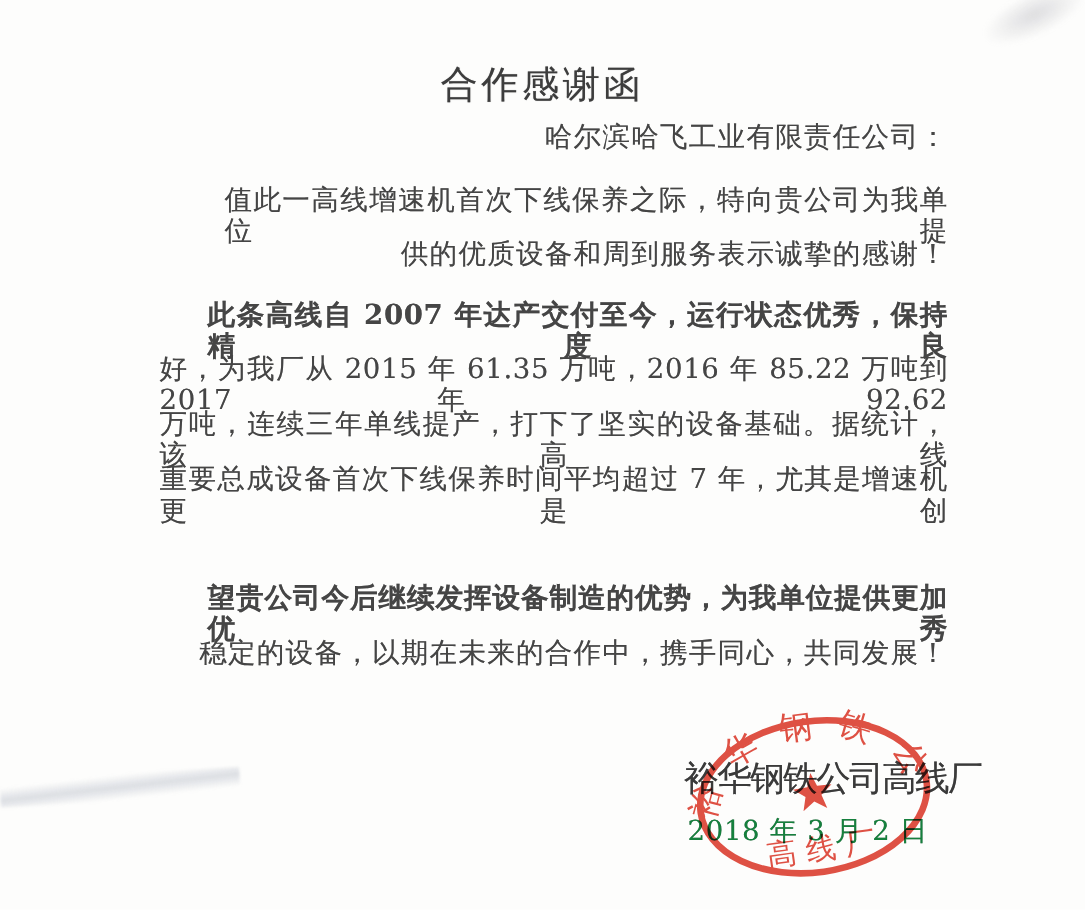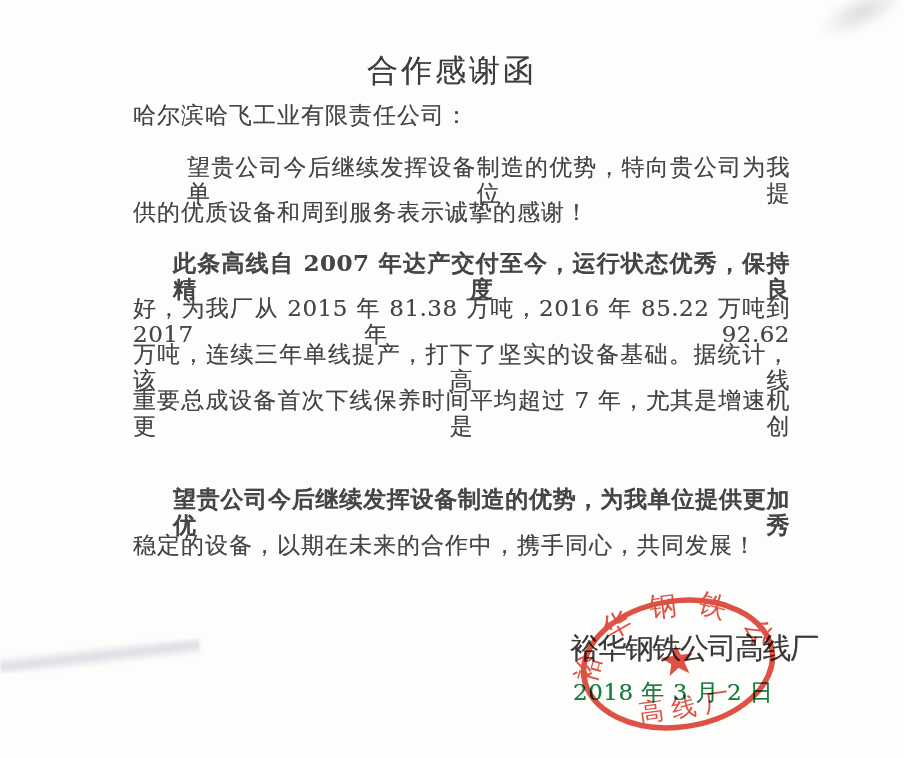--- a/index.html
+++ b/index.html
@@ -26,20 +26,21 @@
   .line {
     position: absolute;
     left: 133px;
     width: 657px;
     font-size: 23px;
     line-height: 1.15;
     color: #454545;
     white-space: pre;
     letter-spacing: 1px;
     text-shadow: 0 0 0.5px rgba(70,70,70,0.55);
+    text-align: right;
   }
   .fill {
     white-space: normal;
     text-align: justify;
     text-align-last: justify;
     text-justify: inter-character;
     letter-spacing: 0.5px;
   }
   .ind1 { padding-left: 54px; }
   .ind2 { padding-left: 40px; font-weight: bold; }
@@ -89,25 +90,25 @@
 </style>
 </head>
 <body>
 
 <div class="page">
 
   <div class="title">合作感谢函</div>
 
   <div class="line" style="top:102px">哈尔滨哈飞工业有限责任公司：</div>
 
-  <div class="line fill ind1" style="top:154px">望贵公司今后继续发挥设备制造的优势，特向贵公司为我单位提</div>
+  <div class="line fill ind1" style="top:154px">值此一高线增速机首次下线保养之际，特向贵公司为我单位提</div>
   <div class="line" style="top:199px">供的优质设备和周到服务表示诚挚的感谢！</div>
 
   <div class="line fill ind2" style="top:250px">此条高线自 2007 年达产交付至今，运行状态优秀，保持精度良</div>
-  <div class="line fill" style="top:295px">好，为我厂从 2015 年 81.38 万吨，2016 年 85.22 万吨到 2017 年 92.62</div>
+  <div class="line fill" style="top:295px">好，为我厂从 2015 年 61.35 万吨，2016 年 85.22 万吨到 2017 年 92.62</div>
   <div class="line fill" style="top:341px">万吨，连续三年单线提产，打下了坚实的设备基础。据统计，该高线</div>
   <div class="line fill" style="top:387px">重要总成设备首次下线保养时间平均超过 7 年，尤其是增速机更是创</div>
 
   <div class="line fill ind2" style="top:486px">望贵公司今后继续发挥设备制造的优势，为我单位提供更加优秀</div>
   <div class="line" style="top:532px">稳定的设备，以期在未来的合作中，携手同心，共同发展！</div>
 
   <div class="signature">裕华钢铁公司高线厂</div>
   <div class="date">2018 年 3 月 2 日</div>
 
   <svg class="stamp" width="255" height="185" viewBox="0 0 255 185">

